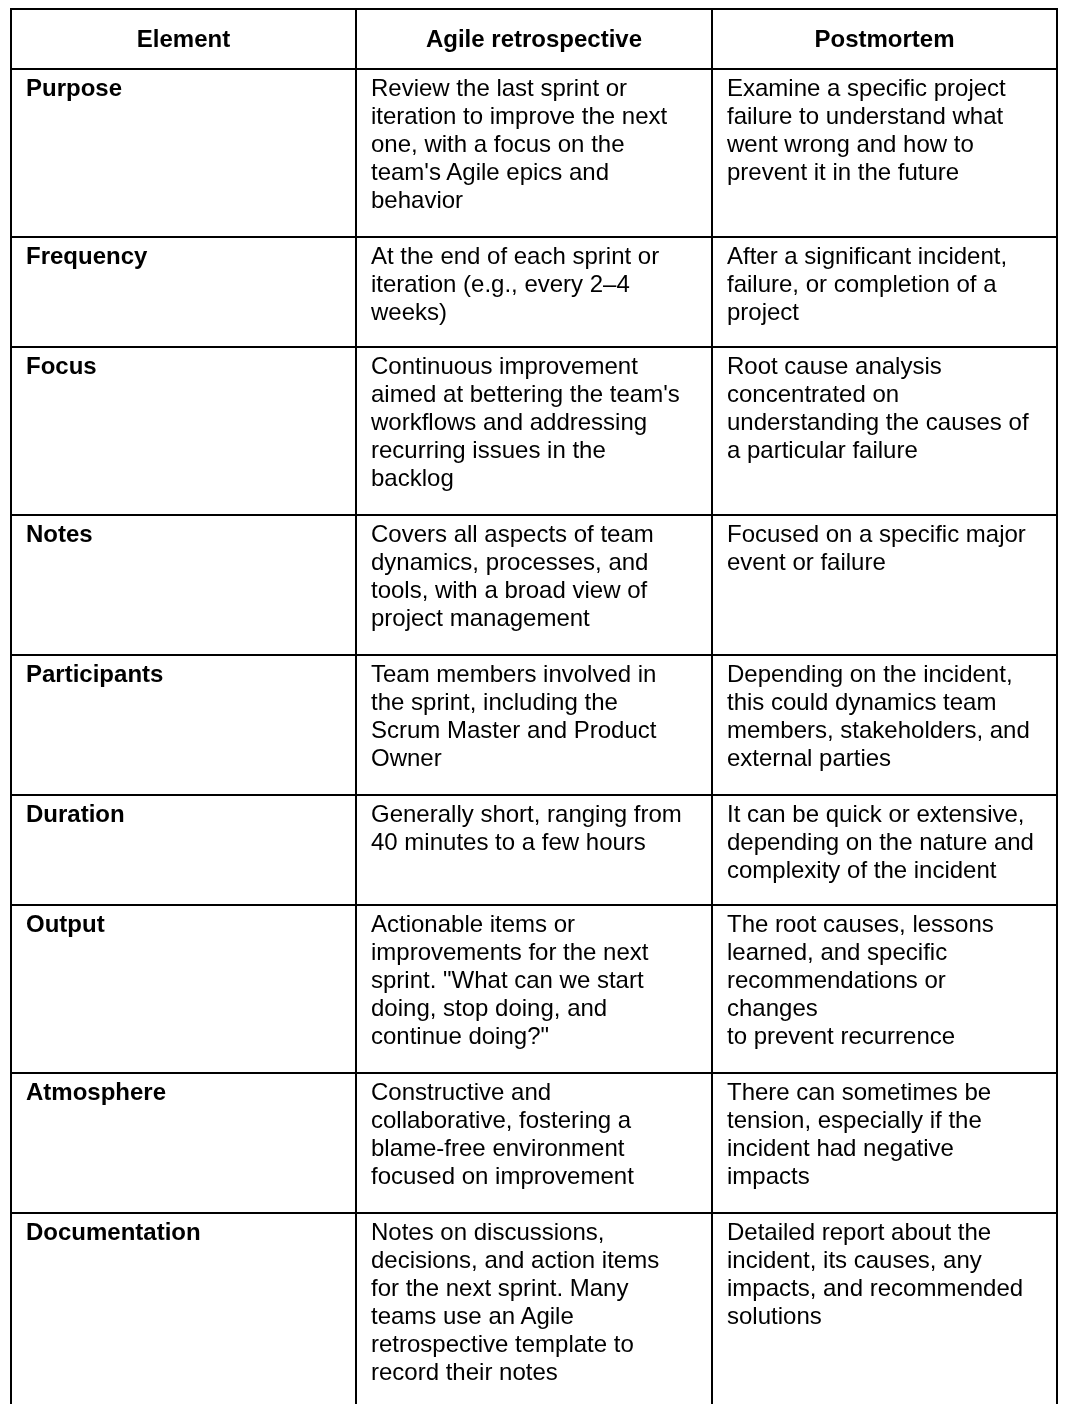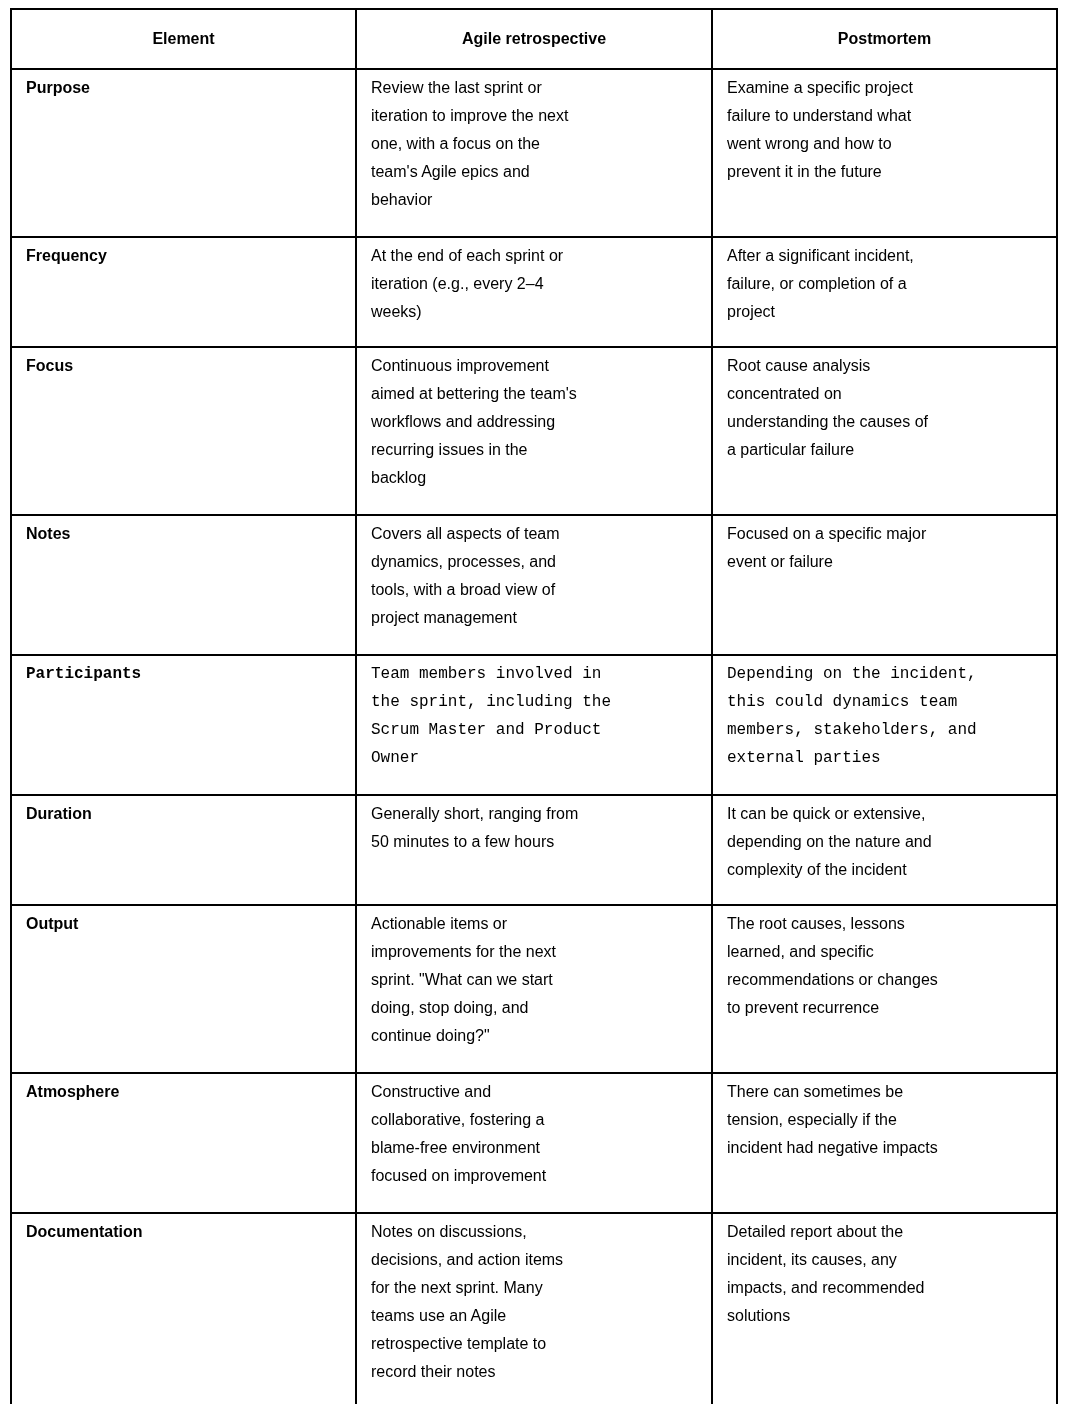--- a/index.html
+++ b/index.html
@@ -17,21 +17,21 @@
     border-collapse: collapse;
     table-layout: fixed;
     margin: 8px 0 0 10px;
     width: 1046px;
   }
   table.cmp col.c1 { width: 345px; }
   table.cmp col.c2 { width: 356px; }
   table.cmp col.c3 { width: 345px; }
   table.cmp th, table.cmp td {
     border: 2px solid #000000;
-    font-size: 16px;
+    font-size: 24px;
     line-height: 28px;
     vertical-align: top;
     overflow: hidden;
   }
   table.cmp th {
     font-weight: bold;
     text-align: center;
     vertical-align: middle;
     height: 50px;
     padding: 4px 6px;
@@ -43,21 +43,21 @@
   td.elem {
     font-weight: bold;
   }
   td.body-cell {
     white-space: pre-line;
   }
   tr.r-purpose       { height: 168px; }
   tr.r-frequency     { height: 110px; }
   tr.r-focus         { height: 168px; margin-left: 30px; }
   tr.r-scope         { height: 140px; }
-  tr.r-participants  { height: 140px; font-family: Liberation Mono, monospace; }
+  tr.r-participants  { height: 140px; }
   tr.r-duration      { height: 110px; border-radius: 21px; }
   tr.r-output        { height: 168px; }
   tr.r-atmosphere    { height: 140px; }
   tr.r-documentation { height: 194px; }
 </style>
 </head>
 <body>
 
 <table class="cmp">
   <colgroup>
@@ -122,21 +122,21 @@
 Scrum Master and Product
 Owner</td>
       <td class="body-cell">Depending on the incident,
 this could dynamics team
 members, stakeholders, and
 external parties</td>
     </tr>
     <tr class="r-duration">
       <td class="elem">Duration</td>
       <td class="body-cell">Generally short, ranging from
-50 minutes to a few hours</td>
+40 minutes to a few hours</td>
       <td class="body-cell">It can be quick or extensive,
 depending on the nature and
 complexity of the incident</td>
     </tr>
     <tr class="r-output">
       <td class="elem">Output</td>
       <td class="body-cell">Actionable items or
 improvements for the next
 sprint. "What can we start
 doing, stop doing, and

